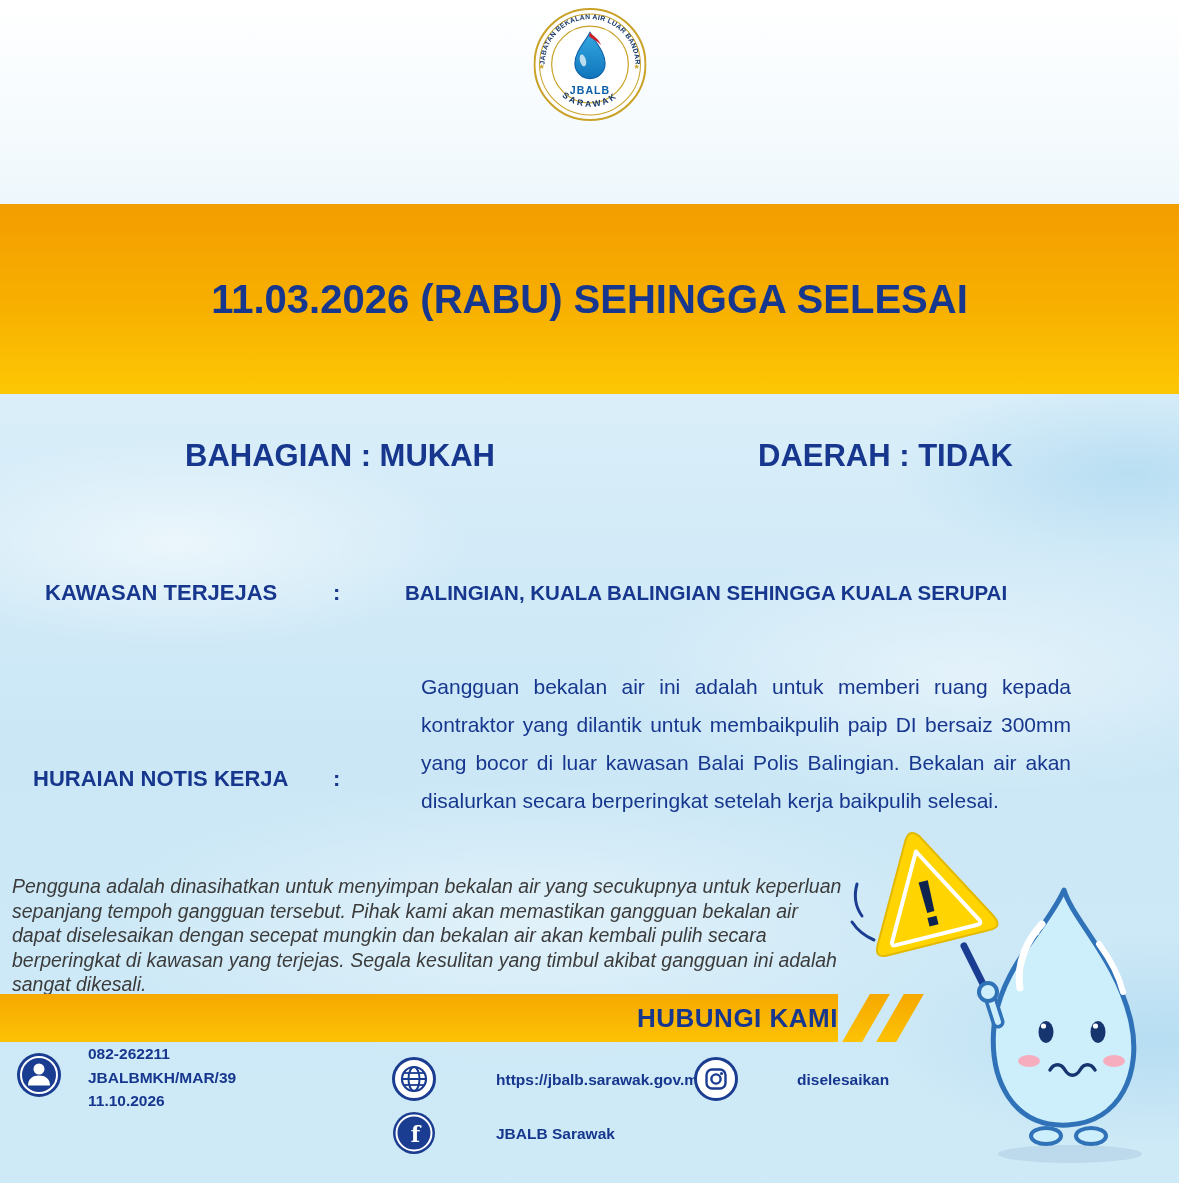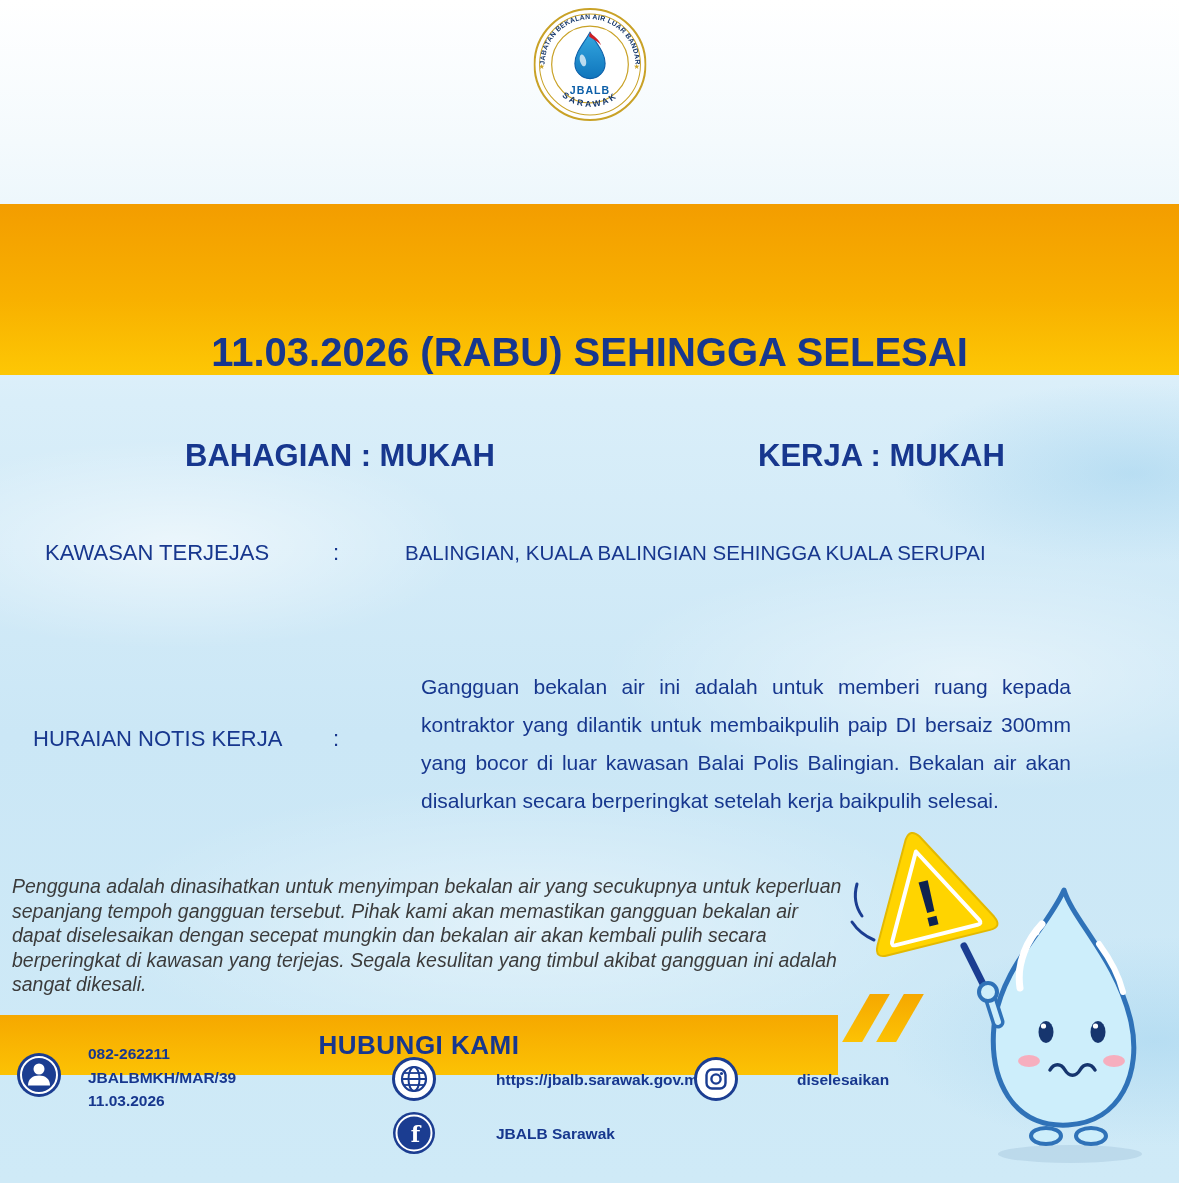--- a/index.html
+++ b/index.html
@@ -10,39 +10,39 @@
       radial-gradient(ellipse 420px 150px at 15% 46%, rgba(255,255,255,.55), transparent 70%),
       radial-gradient(ellipse 520px 170px at 82% 57%, rgba(255,255,255,.45), transparent 70%),
       radial-gradient(ellipse 620px 200px at 45% 78%, rgba(255,255,255,.40), transparent 70%),
       radial-gradient(ellipse 340px 130px at 96% 40%, rgba(130,195,232,.35), transparent 70%),
       radial-gradient(ellipse 380px 150px at 98% 88%, rgba(130,195,232,.30), transparent 70%),
       linear-gradient(180deg,#ffffff 0%,#f4fafd 12%,#d9eef9 34%,#cbe7f6 62%,#cfeaf7 100%);
   }
   .logo{position:absolute;left:50%;top:8px;transform:translateX(-50%);width:113px;height:113px;}
   .title{position:absolute;top:136px;left:0;width:100%;margin:0;text-align:center;
     font-size:45px;font-weight:800;letter-spacing:-0.5px;color:#17378e;}
-  .date-banner{position:absolute;top:204px;left:0;width:100%;height:171px;
+  .date-banner{position:absolute;top:204px;left:0;width:100%;height:190px;
     background:linear-gradient(180deg,#f39d00 0%,#f8b000 55%,#fdc704 100%);
-    display:flex;align-items:flex-end;justify-content:center;}
+    display:flex;align-items:center;justify-content:center;}
   .date-banner span{font-size:40px;font-weight:800;color:#17378e;}
   .region{position:absolute;top:438px;font-size:31px;font-weight:800;color:#17378e;}
   .bahagian{left:185px;} .daerah{left:758px;}
-  .lbl{position:absolute;font-weight:400;color:#17378e;}
+  .lbl{position:absolute;font-weight:700;color:#17378e;margin-top:40px;}
   .kawasan-label{left:45px;top:540px;font-size:22px;}
   .kawasan-colon{left:333px;top:540px;font-size:22px;}
   .kawasan-value{left:405px;top:541px;width:660px;font-size:20.5px;}
   .huraian-label{left:33px;top:726px;font-size:22px;}
   .huraian-colon{left:333px;top:726px;font-size:22px;}
   .huraian-text{position:absolute;left:405px;top:652px;width:650px;margin:16px;
     font-size:21px;line-height:38px;font-weight:400;text-align:justify;color:#17378e;}
   .disclaimer{position:absolute;left:12px;top:874px;width:830px;margin:0;
     font-size:19.5px;line-height:24.5px;font-style:italic;font-weight:500;color:#3b3b3b;}
-  .hubungi{position:absolute;left:0;top:994px;width:838px;height:60px;
+  .hubungi{position:absolute;left:0;top:994px;width:838px;height:48px;
     background:linear-gradient(180deg,#f6a800 0%,#fcc204 100%);
-    display:flex;align-items:center;justify-content:center;margin-top:21px;}
+    display:flex;align-items:center;justify-content:flex-end;}
   .hubungi span{font-size:26px;font-weight:800;color:#17378e;letter-spacing:.5px;}
   .stripe{position:absolute;top:994px;width:20px;height:48px;
     background:linear-gradient(180deg,#f6a800,#fcc204);transform:skewX(-30deg);}
   .stripe1{left:856px;} .stripe2{left:890px;}
   .ficon{position:absolute;}
   .person-icon{left:16px;top:1052px;width:46px;height:46px;}
   .globe-icon{left:392px;top:1057px;width:44px;height:44px;}
   .fb-icon{left:392px;top:1111px;width:44px;height:44px;}
   .ig-icon{left:694px;top:1057px;width:44px;height:44px;}
   .call-block{position:absolute;left:88px;top:1042px;font-size:15.5px;line-height:23.5px;
@@ -82,21 +82,21 @@
     <ellipse cx="49" cy="52" rx="3" ry="6" fill="#ffffff" opacity="0.7" transform="rotate(-15 49 52)"></ellipse>
     <text x="56" y="85" font-size="10.5" font-weight="bold" fill="#0d5fa8" text-anchor="middle" letter-spacing="1">JBALB</text>
   </svg>
 
 
   <div class="date-banner">
     <span>11.03.2026 (RABU) SEHINGGA SELESAI</span>
   </div>
 
   <div class="region bahagian">BAHAGIAN : MUKAH</div>
-  <div class="region daerah">KERJA : MUKAH</div>
+  <div class="region daerah">DAERAH : TIDAK</div>
 
   <div class="lbl kawasan-label">KAWASAN TERJEJAS</div>
   <div class="lbl kawasan-colon">:</div>
   <div class="lbl huraian-label">HURAIAN NOTIS KERJA</div>
 
   <div class="lbl kawasan-value">BALINGIAN, KUALA BALINGIAN SEHINGGA KUALA SERUPAI</div>
   <div class="lbl huraian-colon">:</div>
   <p class="huraian-text">Gangguan bekalan air ini adalah untuk memberi ruang kepada kontraktor yang dilantik untuk membaikpulih paip DI bersaiz 300mm yang bocor di luar kawasan Balai Polis Balingian. Bekalan air akan disalurkan secara berperingkat setelah kerja baikpulih selesai.</p>
 
   <p class="disclaimer">Pengguna adalah dinasihatkan untuk menyimpan bekalan air yang secukupnya untuk keperluan sepanjang tempoh gangguan tersebut. Pihak kami akan memastikan gangguan bekalan air dapat diselesaikan dengan secepat mungkin dan bekalan air akan kembali pulih secara berperingkat di kawasan yang terjejas. Segala kesulitan yang timbul akibat gangguan ini adalah sangat dikesali.</p>
@@ -109,21 +109,21 @@
 
   <svg class="ficon person-icon" viewBox="0 0 46 46" aria-hidden="true">
     <circle cx="23" cy="23" r="22" fill="#1b3d91"></circle>
     <circle cx="23" cy="23" r="18" fill="none" stroke="#ffffff" stroke-width="2"></circle>
     <circle cx="23" cy="17" r="5.5" fill="#ffffff"></circle>
     <path d="M 12 33.5 C 12 26.5 17 23.5 23 23.5 C 29 23.5 34 26.5 34 33.5 Z" fill="#ffffff"></path>
   </svg>
   <div class="call-block">
     <div>082-262211</div>
     <div>JBALBMKH/MAR/39</div>
-    <div>11.03.2026</div>
+    <div>11.10.2026</div>
   </div>
 
   <svg class="ficon globe-icon" viewBox="0 0 44 44" aria-hidden="true">
     <circle cx="22" cy="22" r="20.5" fill="#ffffff" stroke="#1b3d91" stroke-width="3"></circle>
     <circle cx="22" cy="22" r="12" fill="none" stroke="#1b3d91" stroke-width="2.2"></circle>
     <ellipse cx="22" cy="22" rx="5.5" ry="12" fill="none" stroke="#1b3d91" stroke-width="2"></ellipse>
     <line x1="10" y1="22" x2="34" y2="22" stroke="#1b3d91" stroke-width="2"></line>
     <line x1="12" y1="16" x2="32" y2="16" stroke="#1b3d91" stroke-width="1.8"></line>
     <line x1="12" y1="28" x2="32" y2="28" stroke="#1b3d91" stroke-width="1.8"></line>
   </svg>

